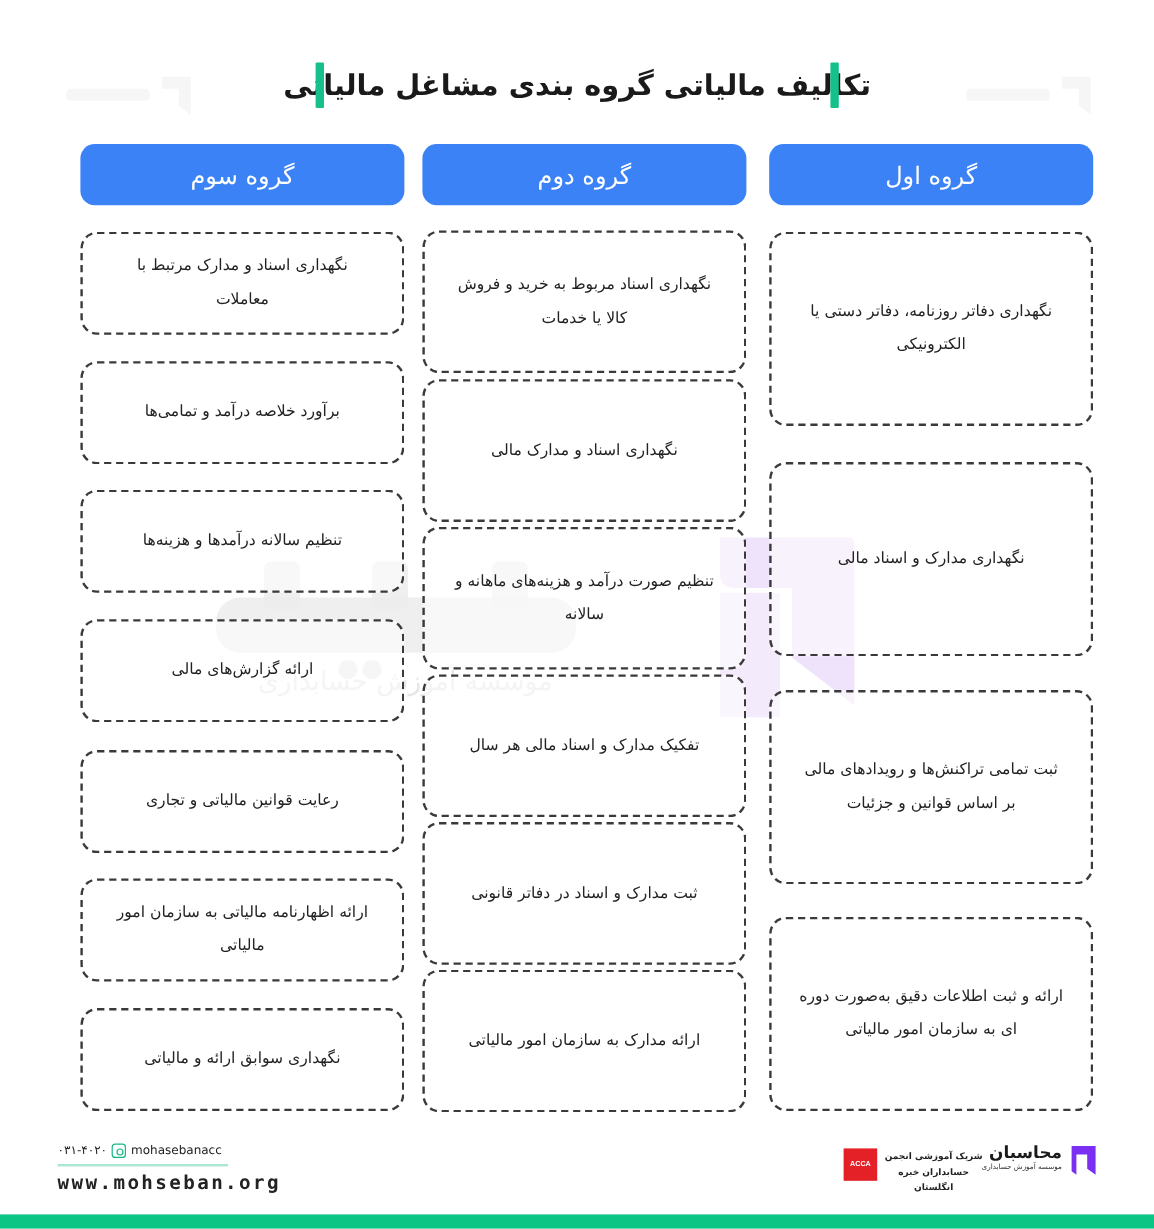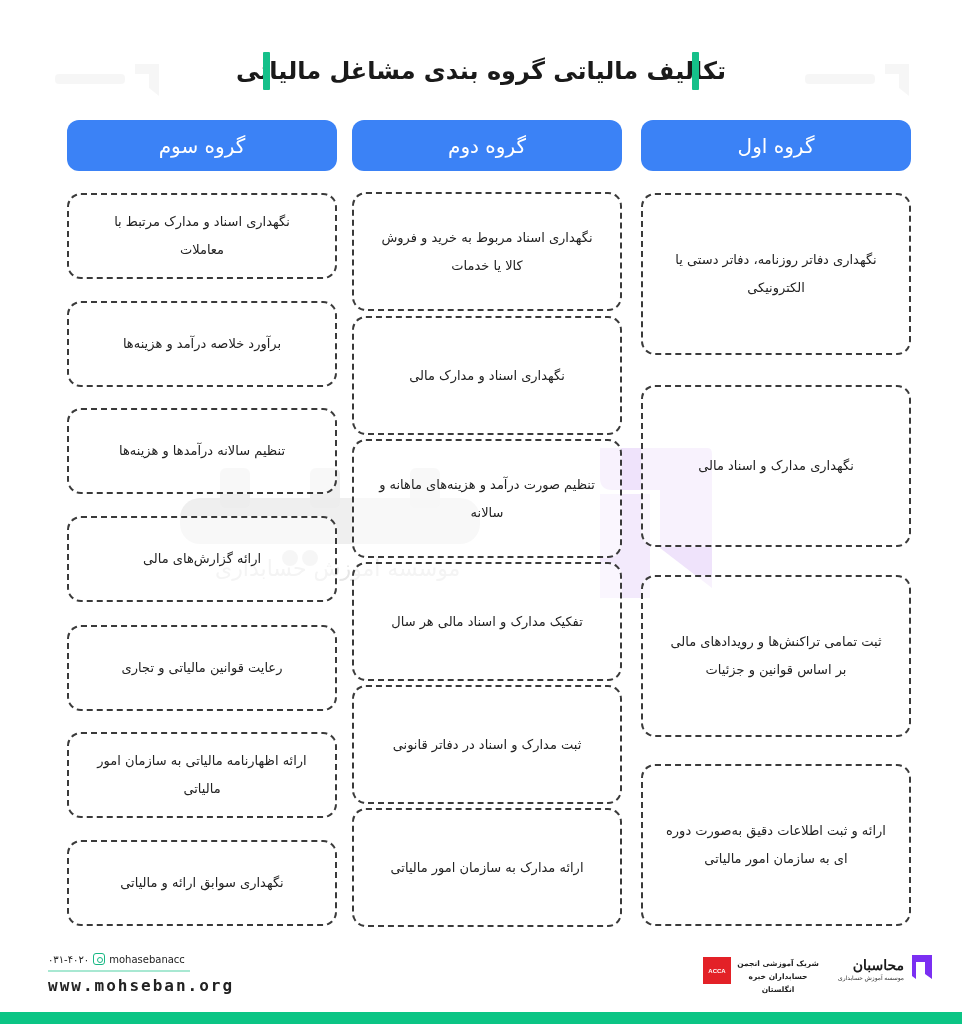--- a/index.html
+++ b/index.html
@@ -28,21 +28,21 @@
 
   .footer-left { position: absolute; left: 48px; top: 951px; width: 142px; }
   .footer-row1 { display: flex; align-items: center; gap: 4px; font-size: 10px; color: #222; height: 16px; }
   .footer-divider { height: 2px; background: #a8e8d2; margin: 3px 0 4px; }
   .footer-url { font-family: "DejaVu Sans Mono", monospace; font-size: 16px; letter-spacing: 2px; color: #222; font-weight: bold; }
   .insta { width: 12px; height: 12px; border: 1.5px solid #17b884; border-radius: 3px; position: relative; }
   .insta::after { content: ""; position: absolute; left: 2.5px; top: 2.5px; width: 4px; height: 4px; border: 1.2px solid #17b884; border-radius: 50%; }
 
   .acca { position: absolute; left: 703px; top: 957px; width: 28px; height: 27px; background: #e32127; color: #fff; font-size: 6px; font-weight: bold; display: flex; align-items: center; justify-content: center; font-family: "Liberation Sans", sans-serif; }
   .acca-text { position: absolute; left: 735px; top: 957px; width: 86px; direction: rtl; text-align: center; font-size: 7.5px; line-height: 13px; color: #222; font-weight: bold; }
-  .brand { position: absolute; left: 838px; top: 953px; display: flex; align-items: flex-end; gap: 6px; font-family: Liberation Serif, serif; }
+  .brand { position: absolute; left: 818px; top: 953px; display: flex; align-items: flex-start; gap: 6px; }
   .brand-name { direction: rtl; font-size: 14px; font-weight: bold; color: #1a1a1a; text-align: right; line-height: 16px; }
   .brand-sub { direction: rtl; font-size: 6px; color: #333; text-align: right; }
   .brand-logo { width: 24px; height: 28px; }
 
   .bottom-bar { position: absolute; left: 0; bottom: 0; width: 962px; height: 12px; background: #0bc585; }
 </style>
 </head>
 <body>
 
 <svg class="watermark wm-big" viewBox="0 0 560 160">
@@ -109,21 +109,21 @@
       <div class="card-text">ارائه مدارک به سازمان امور مالیاتی</div>
     </div>
 </div>
 
 <div class="col g3">
   <div class="col-header">گروه سوم</div>
   <div class="card" style="top:73px; height:86px;">
       <div class="card-text">نگهداری اسناد و مدارک مرتبط با معاملات</div>
     </div>
   <div class="card" style="top:181px; height:86px;">
-      <div class="card-text">برآورد خلاصه درآمد و هزینه‌ها</div>
+      <div class="card-text">برآورد خلاصه درآمد و تمامی‌ها</div>
     </div>
   <div class="card" style="top:288px; height:86px;">
       <div class="card-text">تنظیم سالانه درآمدها و هزینه‌ها</div>
     </div>
   <div class="card" style="top:396px; height:86px;">
       <div class="card-text">ارائه گزارش‌های مالی</div>
     </div>
   <div class="card" style="top:505px; height:86px;">
       <div class="card-text">رعایت قوانین مالیاتی و تجاری</div>
     </div>

